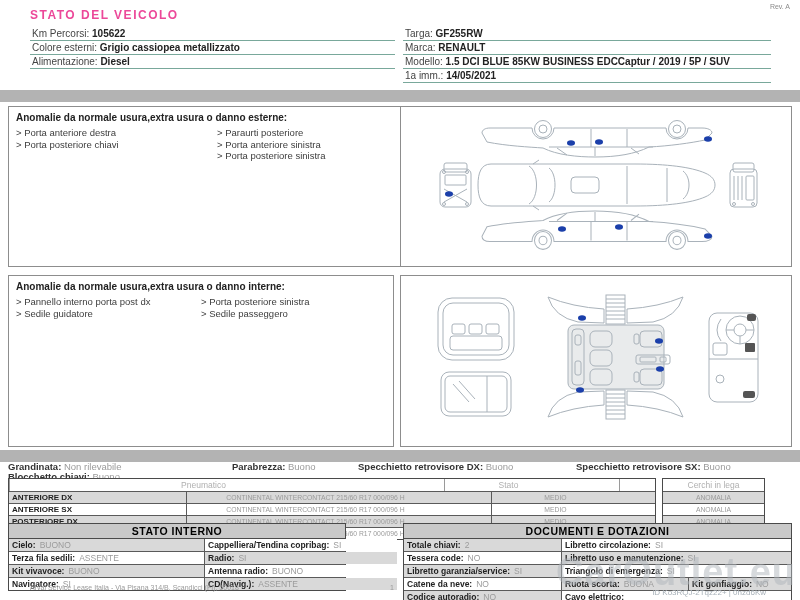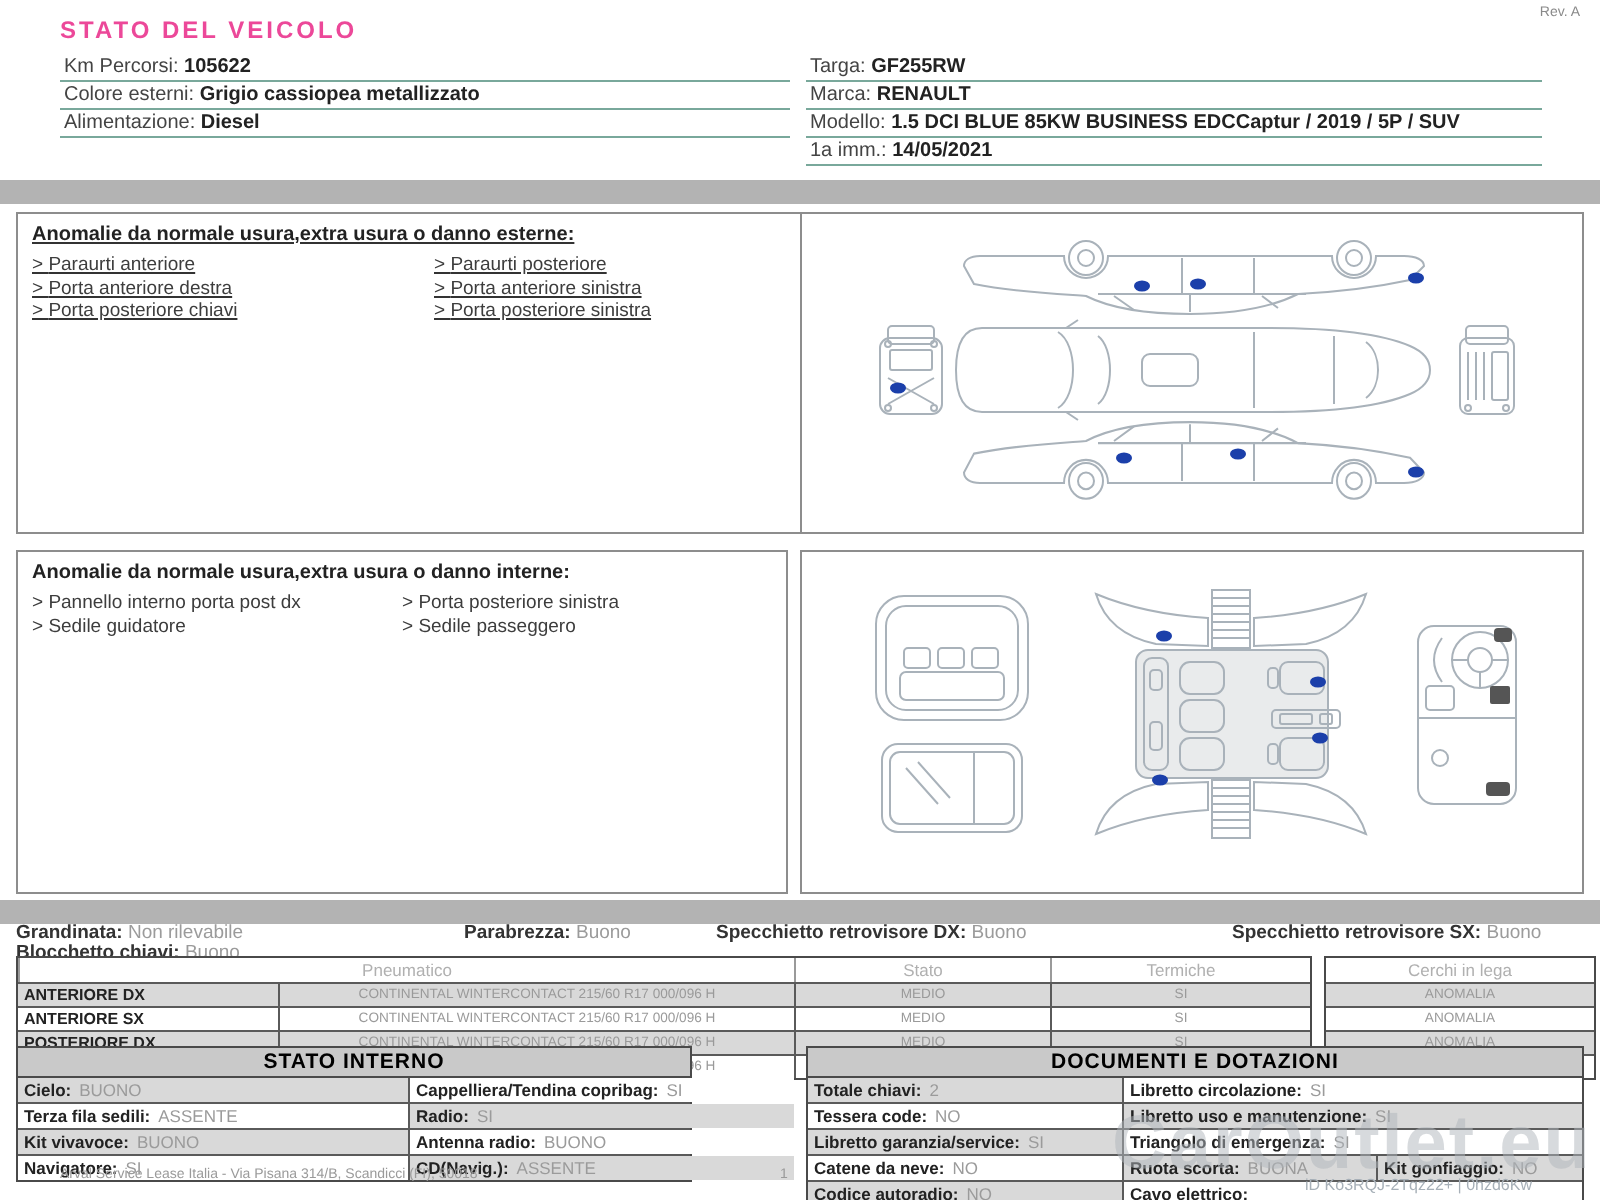--- a/index.html
+++ b/index.html
@@ -17,40 +17,40 @@
   .fields-right{left:403px;top:27px;width:368px;}
   .frow{border-bottom:1px solid #79a89b;padding:1px 2px 1px 2px;line-height:11px;min-height:11px;}
   .frow .lab{color:#444;}
   .frow .val{font-weight:bold;color:#222;}
   
   .band{left:0;width:800px;height:12px;background:#b3b3b3;}
   .band1{top:90px;}
   .band2{top:450px;}
   
   .box{border:1px solid #8d8d8d;background:#fff;box-sizing:border-box;}
-  .box-ext-txt{left:8px;top:106px;width:418px;height:161px;text-decoration:underline;}
+  .box-ext-txt{left:8px;top:106px;width:418px;height:161px;}
   .box-ext-img{left:400px;top:106px;width:392px;height:161px;}
   .box-int-txt{left:8px;top:275px;width:386px;height:172px;}
   .box-int-img{left:400px;top:275px;width:392px;height:172px;}
   .box-title{font-size:10px;font-weight:bold;padding:5px 7px 3px 7px;color:#222;}
   .an-cols{display:flex;padding:1px 7px;font-size:9.5px;color:#3d3d3d;}
   .an-col{width:50%;}
   .an-item{line-height:11.5px;}
   .an-item::before{content:">\00a0 ";}
   
   .cond{font-size:9.5px;white-space:nowrap;}
   .cond .lab{font-weight:bold;color:#333;}
   .cond .val{color:#9b9b9b;}
   
   .ttable{box-sizing:border-box;border:1px solid #4a4a4a;font-size:8px;background:#fff;}
   .tire-main{left:8px;top:478px;width:648px;}
-  .tire-cerchi{left:662px;top:478px;width:136px;}
+  .tire-cerchi{left:662px;top:478px;width:103px;}
   .trow{display:grid;border-top:1px solid #5a5a5a;}
   .trow:first-child{border-top:none;}
-  .tire-main .trow{grid-template-columns:130px 258px 128px 130px;}
+  .tire-main .trow{grid-template-columns:130px 258px 128px 130px;gap:47px;}
   .tire-main .thead{grid-template-columns:388px 128px 130px;}
   .tc{padding:1px 3px;box-sizing:border-box;border-left:1px solid #5a5a5a;overflow:hidden;white-space:nowrap;}
   .tc:first-child{border-left:none;}
   .thead .tc{color:#b0b0b0;text-align:center;font-size:8.5px;border-left:1px solid #9a9a9a;}
   .pos{font-weight:bold;font-size:8px;color:#222;}
   .cgray{color:#9a9a9a;text-align:center;font-size:6.8px;line-height:9px;}
   .bg-g{background:#d9d9d9;}
   .bg-w{background:#ffffff;}
   .tire-cerchi .tc{border-left:none;text-align:center;}
   
@@ -94,21 +94,20 @@
   <div class="frow"><span class="lab">Modello:</span> <span class="val">1.5 DCI BLUE 85KW BUSINESS EDCCaptur / 2019 / 5P / SUV</span></div>
   <div class="frow"><span class="lab">1a imm.:</span> <span class="val">14/05/2021</span></div>
 </div>
 
 <div class="abs band band1"></div>
 
 <div class="abs box box-ext-txt">
   <div class="box-title">Anomalie da normale usura,extra usura o danno esterne:</div>
   <div class="an-cols">
     <div class="an-col">
-      <div class="an-item">Paraurti anteriore</div>
       <div class="an-item">Porta anteriore destra</div>
       <div class="an-item">Porta posteriore chiavi</div>
     </div>
     <div class="an-col">
       <div class="an-item">Paraurti posteriore</div>
       <div class="an-item">Porta anteriore sinistra</div>
       <div class="an-item">Porta posteriore sinistra</div>
     </div>
   </div>
 </div>
@@ -246,21 +245,21 @@
     </g>
   </svg>
 </div>
 
 <div class="abs band band2"></div>
 
 <div class="abs cond" style="left:8px;top:461px;"><span class="lab">Grandinata:</span> <span class="val">Non rilevabile</span></div>
 <div class="abs cond" style="left:8px;top:471px;"><span class="lab">Blocchetto chiavi:</span> <span class="val">Buono</span></div>
 <div class="abs cond" style="left:232px;top:461px;"><span class="lab">Parabrezza:</span> <span class="val">Buono</span></div>
 <div class="abs cond" style="left:358px;top:461px;"><span class="lab">Specchietto retrovisore DX:</span> <span class="val">Buono</span></div>
-<div class="abs cond" style="left:576px;top:461px;margin-left:40px;"><span class="lab">Specchietto retrovisore SX:</span> <span class="val">Buono</span></div>
+<div class="abs cond" style="left:576px;top:461px;"><span class="lab">Specchietto retrovisore SX:</span> <span class="val">Buono</span></div>
 
 <div class="abs ttable tire-main">
   <div class="trow thead">
     <div class="tc">Pneumatico</div>
     <div class="tc">Stato</div>
     <div class="tc">Termiche</div>
   </div>
   <div class="trow bg-g">
     <div class="tc pos">ANTERIORE DX</div>
     <div class="tc cgray">CONTINENTAL WINTERCONTACT  215/60 R17 000/096 H</div>

